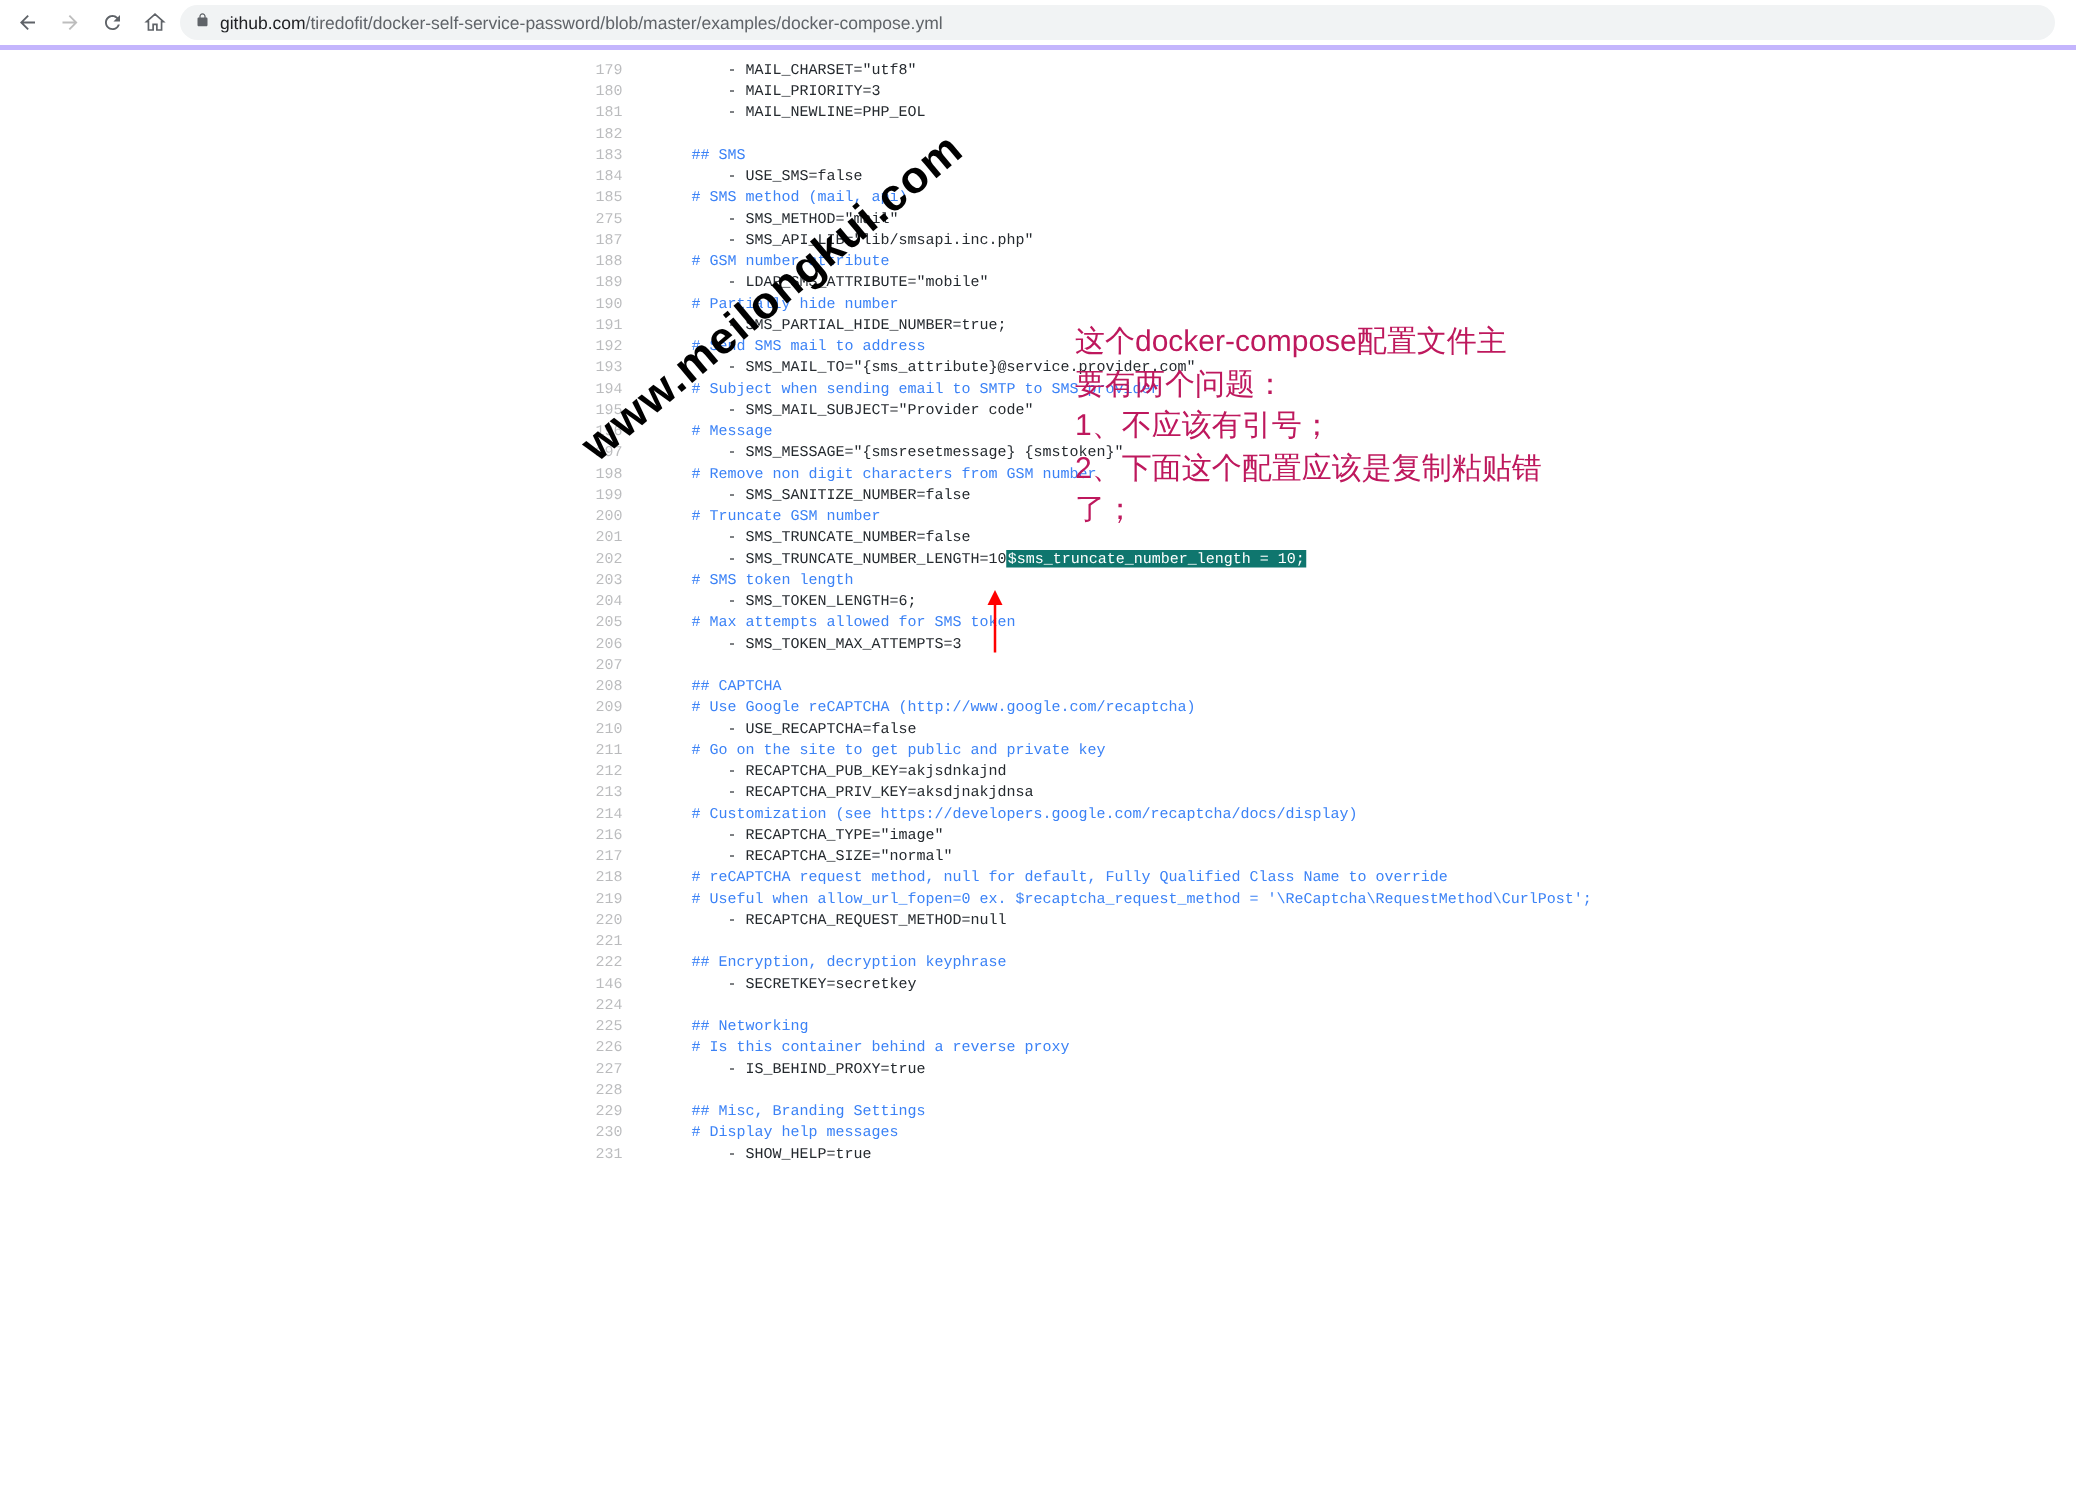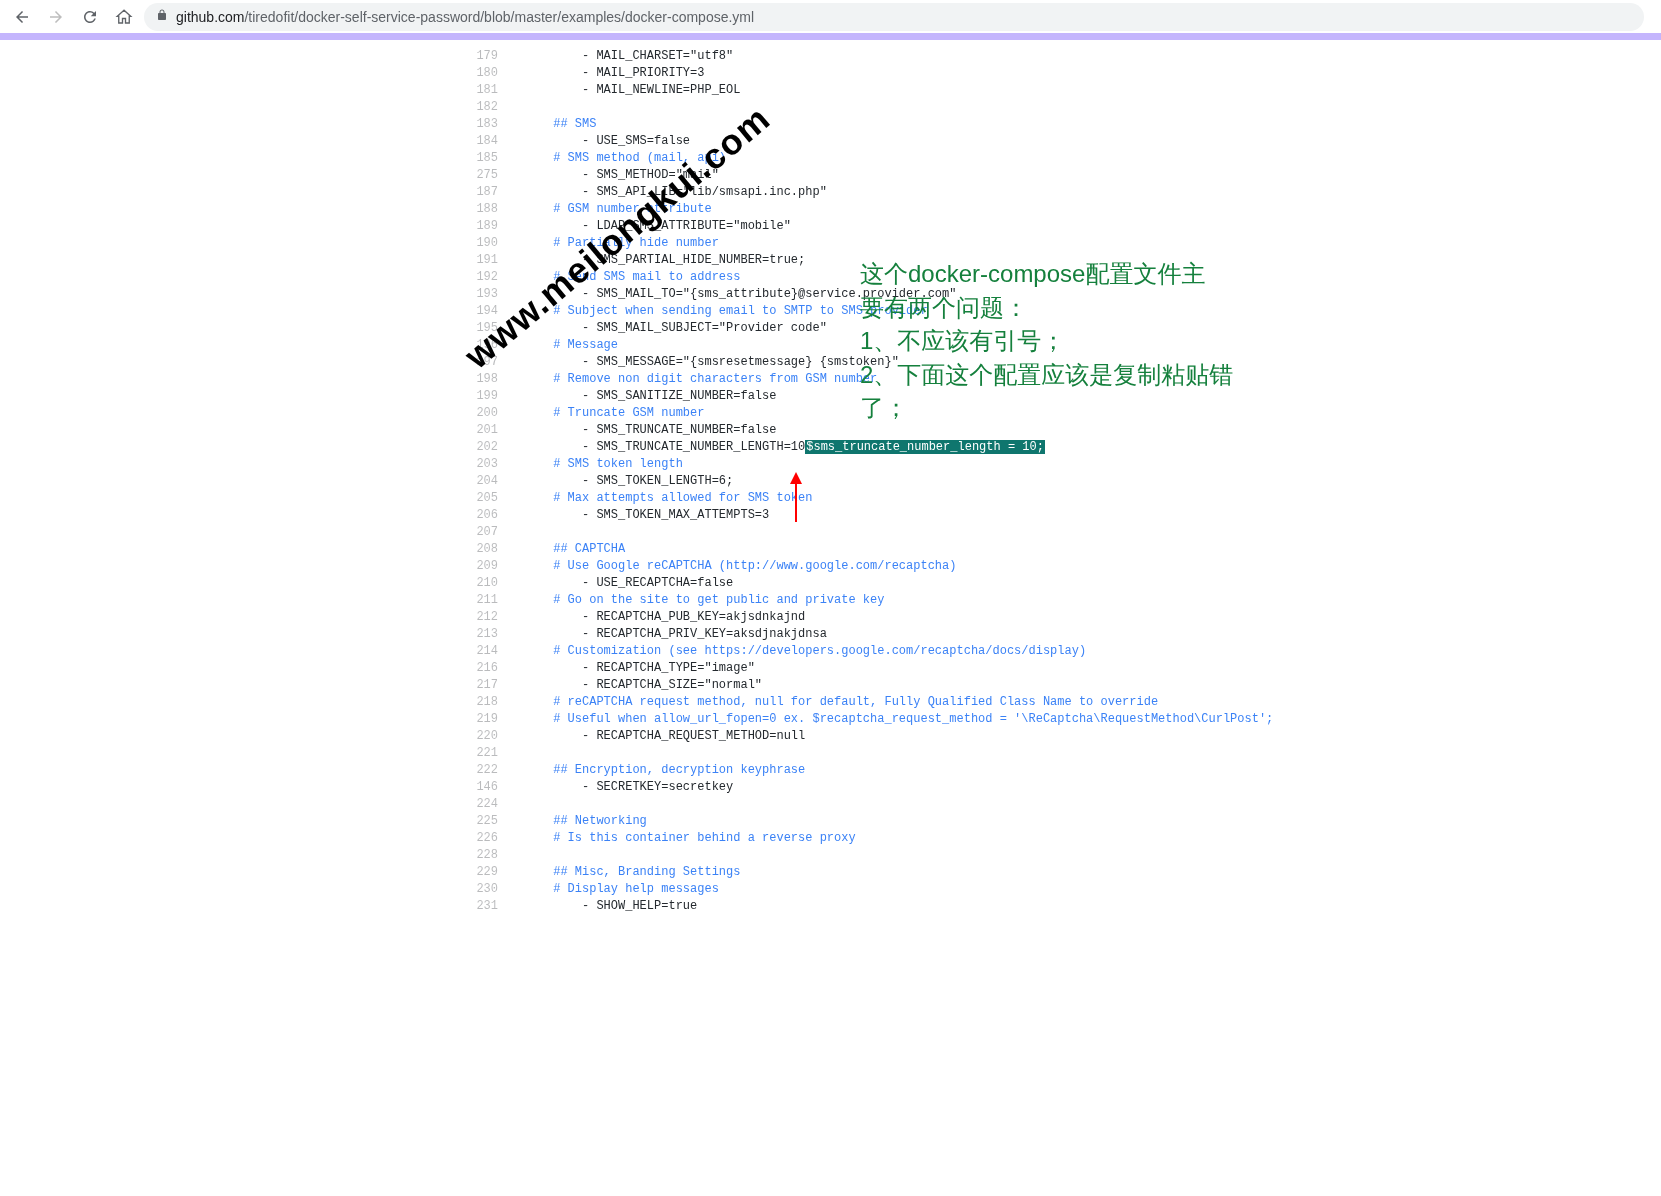--- a/index.html
+++ b/index.html
@@ -6,21 +6,21 @@
     body {
       font-family: -apple-system, BlinkMacSystemFont, "Segoe UI", Helvetica, Arial, sans-serif;
       background: #fff;
       overflow-x: hidden;
     }
     .browser-bar {
       display: flex;
       align-items: center;
       height: 40px;
       background: #fff;
-      border-bottom: 7px solid #c4b5fd;
+      border-bottom: 4px solid #c4b5fd;
       padding: 0 8px;
       gap: 6px;
     }
     .nav-btn {
       width: 28px;
       height: 28px;
       display: flex;
       align-items: center;
       justify-content: center;
       border-radius: 50%;
@@ -77,21 +77,21 @@
     .plain { color: #24292e; }
     .hl {
       background: #0f766e;
       color: #fff;
       padding: 0 1px;
     }
     .annotation {
       position: absolute;
       left: 860px;
       top: 217px;
-      color: #15803d;
+      color: #be185d;
       font-size: 24px;
       font-family: "Microsoft YaHei", sans-serif;
       line-height: 1.4;
       max-width: 410px;
     }
     .arrow {
       position: absolute;
       left: 786px;
       top: 432px;
       color: #ff0000;
@@ -187,20 +187,21 @@
       <div class="code-row"><span class="lineno">217</span><span class="code-cell"><span class="plain">          - RECAPTCHA_SIZE="normal"</span></span></div>
       <div class="code-row"><span class="lineno">218</span><span class="code-cell"><span class="comment">      # reCAPTCHA request method, null for default, Fully Qualified Class Name to override</span></span></div>
       <div class="code-row"><span class="lineno">219</span><span class="code-cell"><span class="comment">      # Useful when allow_url_fopen=0 ex. $recaptcha_request_method = '\ReCaptcha\RequestMethod\CurlPost';</span></span></div>
       <div class="code-row"><span class="lineno">220</span><span class="code-cell"><span class="plain">          - RECAPTCHA_REQUEST_METHOD=null</span></span></div>
       <div class="code-row"><span class="lineno">221</span><span class="code-cell"></span></div>
       <div class="code-row"><span class="lineno">222</span><span class="code-cell"><span class="comment">      ## Encryption, decryption keyphrase</span></span></div>
       <div class="code-row"><span class="lineno">146</span><span class="code-cell"><span class="plain">          - SECRETKEY=secretkey</span></span></div>
       <div class="code-row"><span class="lineno">224</span><span class="code-cell"></span></div>
       <div class="code-row"><span class="lineno">225</span><span class="code-cell"><span class="comment">      ## Networking</span></span></div>
       <div class="code-row"><span class="lineno">226</span><span class="code-cell"><span class="comment">      # Is this container behind a reverse proxy</span></span></div>
+      <div class="code-row"><span class="lineno">227</span><span class="code-cell"><span class="plain">          - IS_BEHIND_PROXY=true</span></span></div>
       <div class="code-row"><span class="lineno">228</span><span class="code-cell"></span></div>
       <div class="code-row"><span class="lineno">229</span><span class="code-cell"><span class="comment">      ## Misc, Branding Settings</span></span></div>
       <div class="code-row"><span class="lineno">230</span><span class="code-cell"><span class="comment">      # Display help messages</span></span></div>
       <div class="code-row"><span class="lineno">231</span><span class="code-cell"><span class="plain">          - SHOW_HELP=true</span></span></div>
     </div>
 
   <div class="annotation">
     <div>这个docker-compose配置文件主</div>
     <div>要有两个问题：</div>
     <div>1、不应该有引号；</div>

